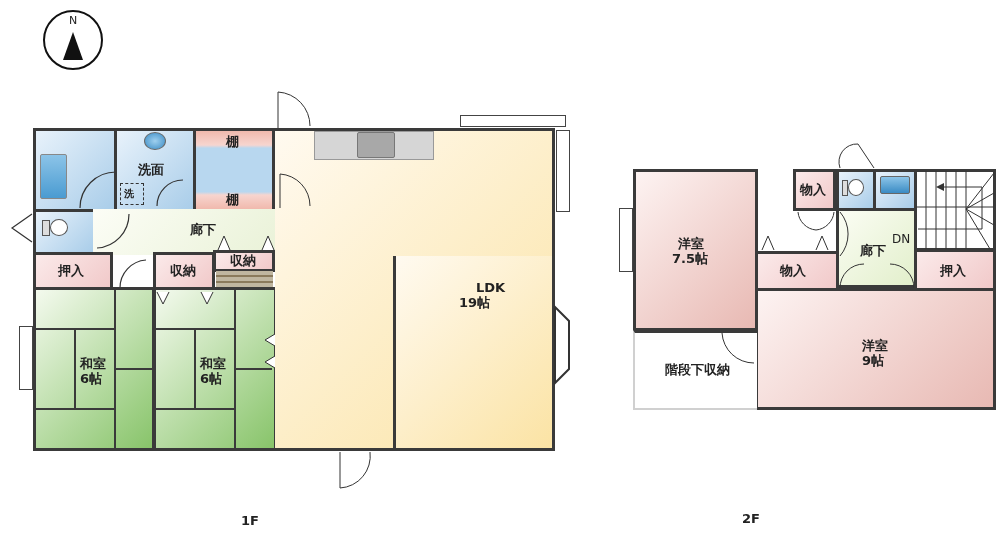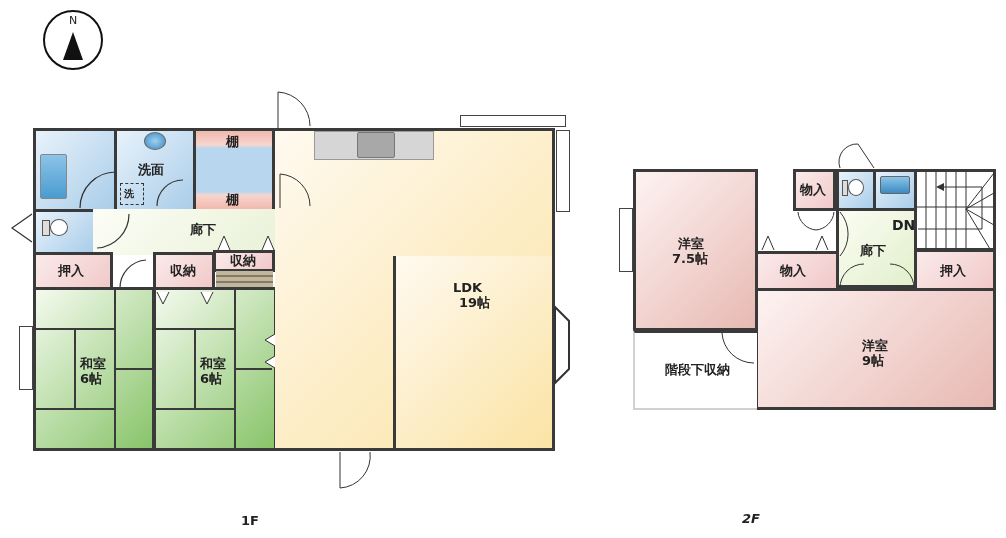--- a/index.html
+++ b/index.html
@@ -153,21 +153,21 @@
   <div class="room genkan" style="left:330px;top:368px;width:66px;height:83px;"></div>
   <div class="lbl" style="left:341px;top:404px;">玄関</div>
   <svg width="40" height="42" style="left:338px;top:450px;">
     <path d="M2,2 L2,38 A32,32 0 0 0 32,2" fill="none" stroke="#333"></path>
   </svg>
 
   <div class="room ldk" style="left:275px;top:128px;width:280px;height:323px;border-left:0;"></div>
   <div class="room ldk" style="left:393px;top:256px;width:162px;height:195px;border-top:0;"></div>
   <div class="abs" style="left:314px;top:131px;width:120px;height:29px;background:#d6d6d6;border:1px solid #999;"></div>
   <div class="abs" style="left:357px;top:132px;width:38px;height:26px;background:#a8a8a8;border:1px solid #777;border-radius:2px;"></div>
-  <div class="lbl" style="left:453px;top:280px;">LDK</div>
+  <div class="lbl" style="left:476px;top:280px;">LDK</div>
   <div class="lbl" style="left:459px;top:295px;">19帖</div>
   <div class="abs" style="left:460px;top:115px;width:106px;height:12px;border:1px solid #444;background:#fff;"></div>
   <div class="abs" style="left:556px;top:130px;width:14px;height:82px;border:1px solid #444;background:#fff;"></div>
   <svg width="20" height="80" style="left:553px;top:305px;">
     <polygon points="2,2 16,16 16,64 2,78" fill="#fff" stroke="#333" stroke-width="2"></polygon>
   </svg>
   <svg width="36" height="38" style="left:276px;top:90px;">
     <path d="M2,38 L2,2 A34,34 0 0 1 34,36" fill="none" stroke="#333"></path>
   </svg>
   <svg width="36" height="36" style="left:278px;top:172px;">
@@ -212,21 +212,21 @@
     <polyline points="4,60 68,60 68,18 30,18" fill="none" stroke="#333"></polyline>
     <polygon points="30,14 22,18 30,22" fill="#333"></polygon>
     <line x1="52" y1="40" x2="80" y2="4" stroke="#333"></line>
     <line x1="52" y1="40" x2="80" y2="24" stroke="#333"></line>
     <line x1="52" y1="40" x2="80" y2="56" stroke="#333"></line>
     <line x1="52" y1="40" x2="76" y2="80" stroke="#333"></line>
   </svg>
 
   <div class="room lightgreen" style="left:836px;top:208px;width:81px;height:80px;"></div>
   <div class="lbl" style="left:860px;top:243px;">廊下</div>
-  <div class="lbl" style="left:892px;top:218px;font-weight:bold;font-size:14px;">DN</div>
+  <div class="lbl" style="left:892px;top:232px;font-weight:normal;font-size:12px;">DN</div>
   <svg width="80" height="80" style="left:838px;top:210px;">
     <path d="M2,2 A34,34 0 0 1 2,46" fill="none" stroke="#333"></path>
     <path d="M2,78 A24,24 0 0 1 26,54" fill="none" stroke="#333"></path>
     <path d="M76,78 A24,24 0 0 0 52,54" fill="none" stroke="#333"></path>
   </svg>
 
   <div class="room pink" style="left:755px;top:251px;width:84px;height:40px;"></div>
   <div class="lbl" style="left:780px;top:263px;">物入</div>
   <svg width="80" height="20" style="left:758px;top:232px;">
     <polyline points="4,18 10,4 16,18" fill="#fff" stroke="#333"></polyline>
@@ -240,13 +240,13 @@
   <div class="lbl" style="left:862px;top:338px;">洋室</div>
   <div class="lbl" style="left:862px;top:353px;">9帖</div>
 
   <div class="abs" style="left:633px;top:330px;width:124px;height:80px;background:#fff;border:2px solid #d0d0d0;border-top:3px solid #3a3a3a;border-right:0;"></div>
   <div class="lbl" style="left:665px;top:362px;">階段下収納</div>
   <svg width="36" height="34" style="left:720px;top:331px;">
     <path d="M2,2 A32,32 0 0 0 34,32" fill="none" stroke="#333"></path>
   </svg>
 </div>
 
-<div class="floor-label" style="left:742px;top:511px;font-style:italic;">2F</div>
+<div class="floor-label" style="left:742px;top:511px;">2F</div>
 
 </body></html>

